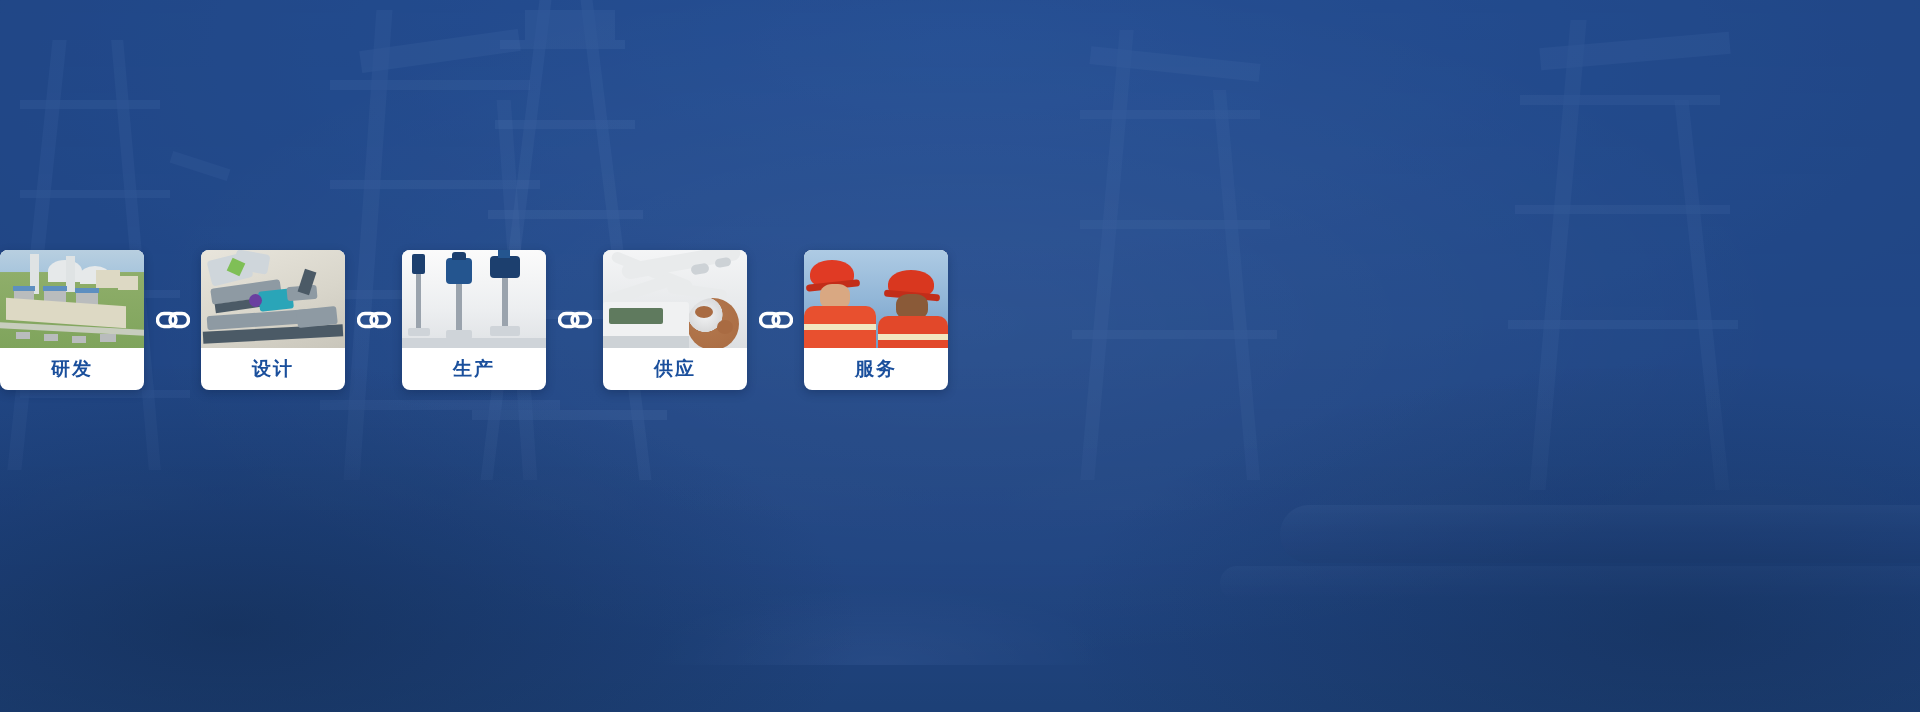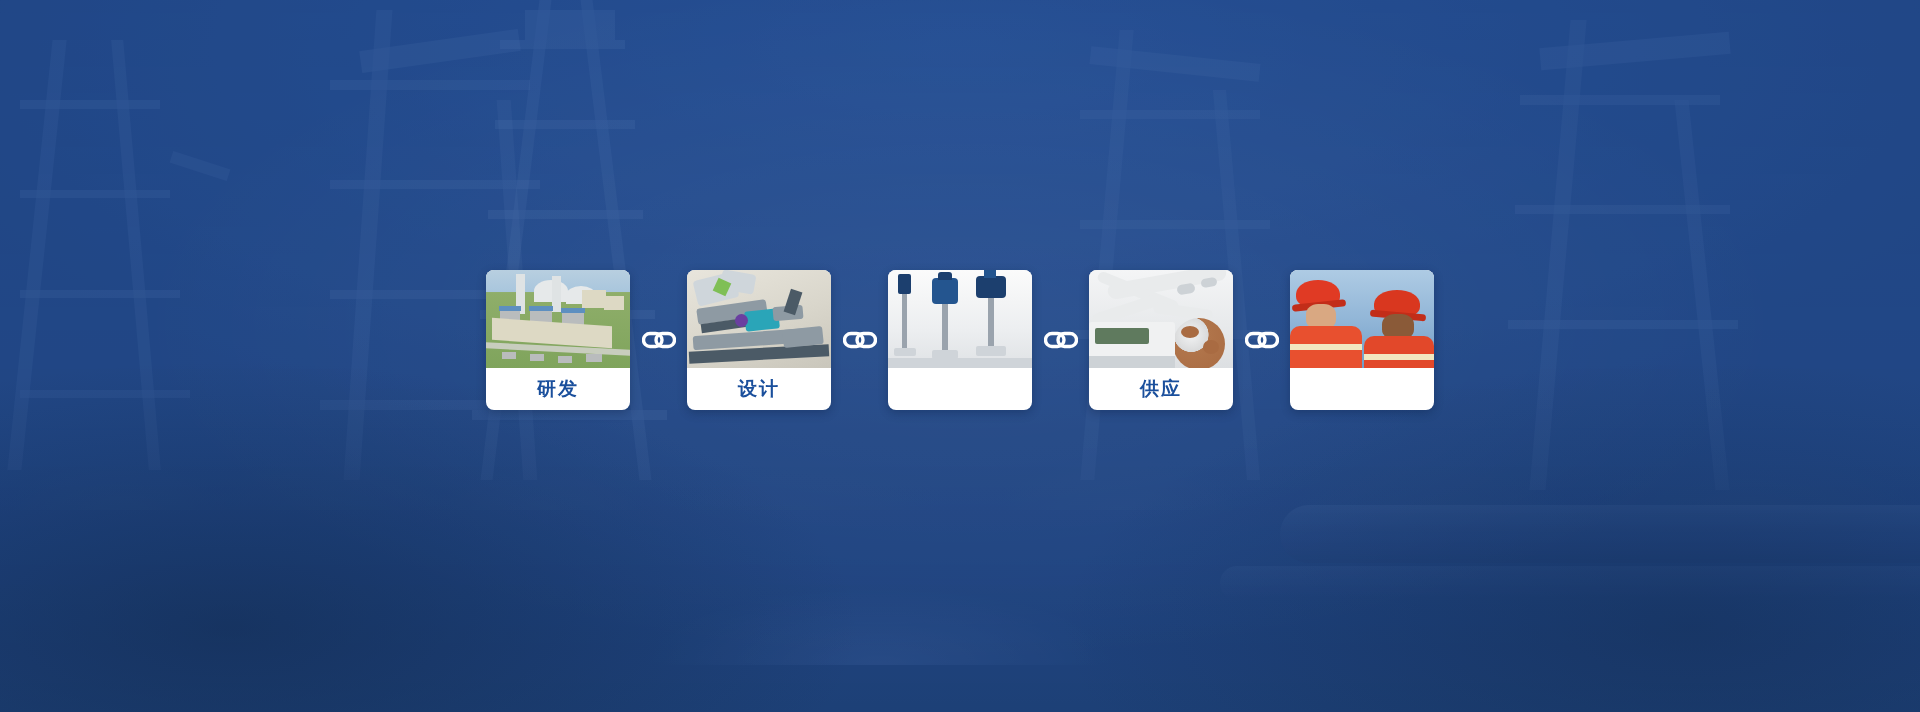--- a/index.html
+++ b/index.html
@@ -90,22 +90,22 @@
     position:absolute; top:170px; left:0; width:1920px;
     text-align:center;
     color:#ffffff;
     font-size:58px;
     font-weight:bold;
     letter-spacing:4px;
     text-shadow:0 2px 8px rgba(10,30,60,.55);
   }
 
   .chain-row{
-    position:absolute; top:270px; left:0; width:1920px;
-    display:flex; justify-content:center; align-items:flex-start; gap:0;
+    position:absolute; top:250px; left:0; width:1920px;
+    display:flex; justify-content:flex-start; align-items:flex-start; gap:0;
   }
 
   .card{
     width:144px; height:140px;
     background:#ffffff;
     border-radius:8px;
     box-shadow:0 3px 10px rgba(8,28,62,.32);
     overflow:hidden;
     display:flex; flex-direction:column;
     flex:0 0 auto;
@@ -320,20 +320,21 @@
           <div class="gray" style="left:44px;top:80px;width:26px;height:9px;border-radius:2px;"></div>
 
           <div class="navy" style="left:88px;top:6px;width:30px;height:22px;border-radius:4px;"></div>
           <div class="navy2" style="left:96px;top:0px;width:12px;height:8px;"></div>
           <div class="stem" style="left:100px;top:28px;width:6px;height:50px;"></div>
           <div class="gray" style="left:88px;top:76px;width:30px;height:10px;border-radius:2px;"></div>
 
           <div class="gray" style="left:0;top:88px;width:144px;height:10px;"></div>
         </div>
       </div>
+      <div class="card-label">生产</div>
     </div>
 
     <div class="linkgap">
       <svg class="link-icon" width="34" height="22" viewBox="0 0 34 22">
         <path d="M13.5 4.5 H8 a6.5 6.5 0 0 0 0 13 h5.5 a6.5 6.5 0 0 0 0 -13 z" fill="none" stroke="#ffffff" stroke-width="3.4"></path>
         <path d="M20.5 4.5 H26 a6.5 6.5 0 0 1 0 13 h-5.5 a6.5 6.5 0 0 1 0 -13 z" fill="none" stroke="#ffffff" stroke-width="3.4"></path>
       </svg>
     </div>
 
     <div class="card">
@@ -374,16 +375,17 @@
           <div class="suit" style="left:0px;top:56px;width:72px;height:44px;"></div>
           <div class="stripe" style="left:0px;top:74px;width:72px;height:6px;"></div>
 
           <div class="helmet2" style="left:84px;top:20px;width:46px;height:28px;"></div>
           <div class="brim" style="left:80px;top:42px;width:56px;height:7px;transform:rotate(5deg);"></div>
           <div class="face2" style="left:92px;top:44px;width:32px;height:26px;"></div>
           <div class="suit2" style="left:74px;top:66px;width:70px;height:34px;"></div>
           <div class="stripe" style="left:74px;top:84px;width:70px;height:6px;"></div>
         </div>
       </div>
+      <div class="card-label">服务</div>
     </div>
 
   </div>
 </div>
 
 </body></html>

